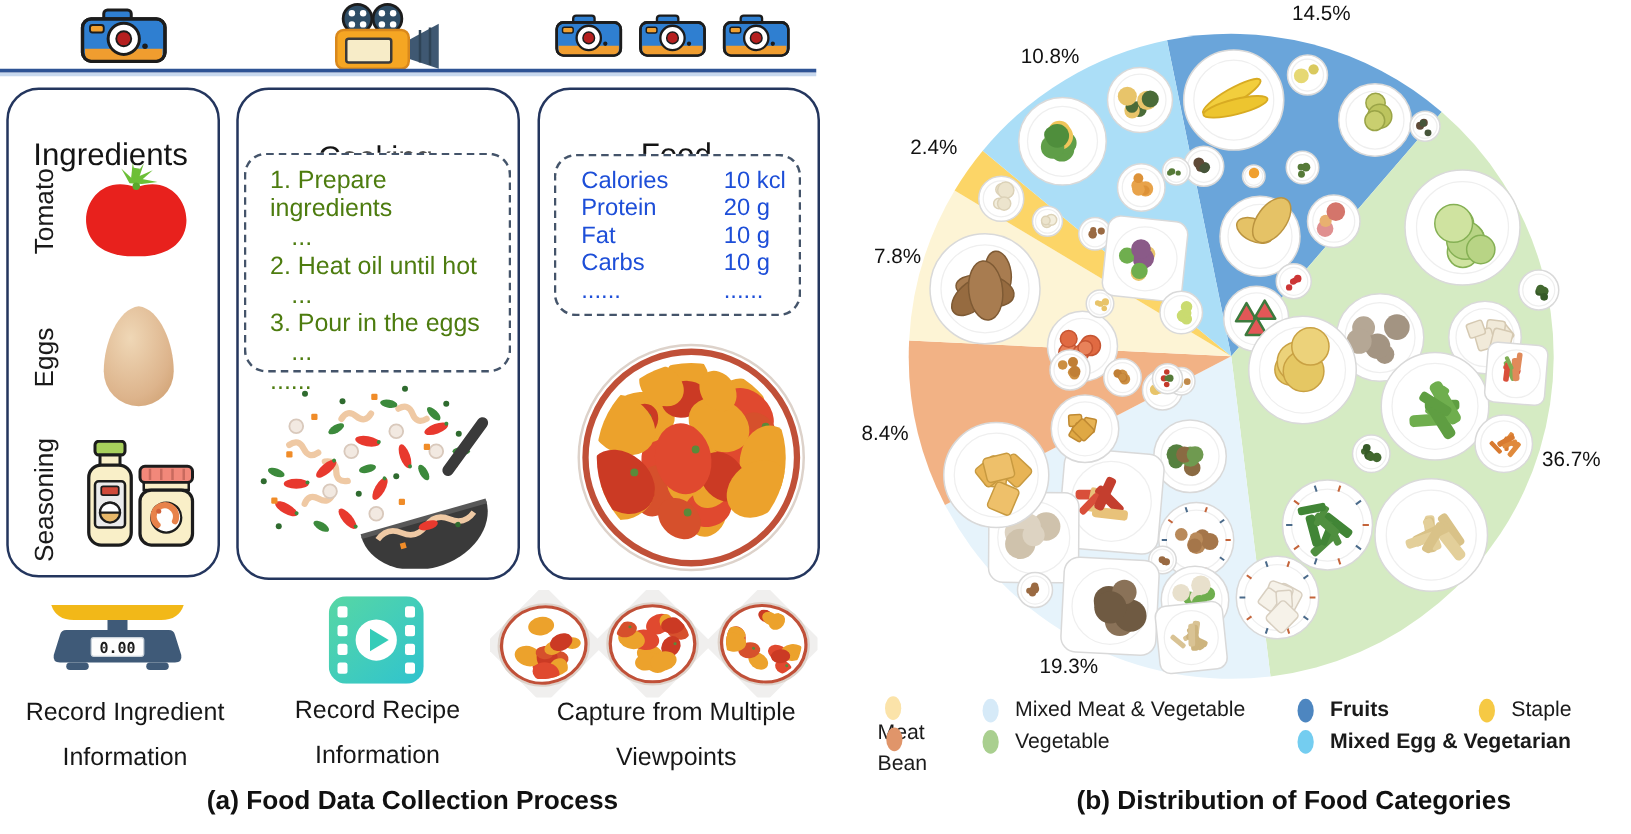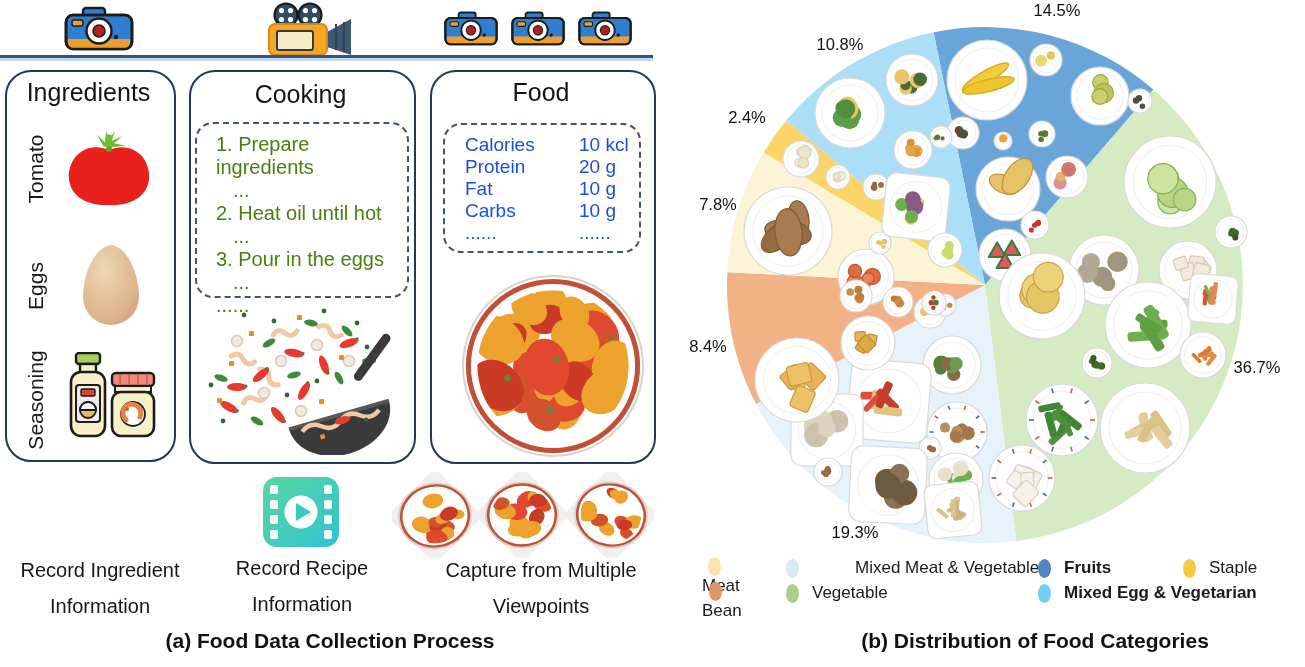--- a/index.html
+++ b/index.html
@@ -1,20 +1,20 @@
 <!DOCTYPE html>
 <html><head>
 <meta charset="utf-8">
 <style>
   html,body{margin:0;padding:0;background:#fff;}
   #fig{position:relative;width:1305px;height:667px;background:#fff;overflow:hidden;
        font-family:"Liberation Sans",sans-serif;color:#1b1b1b;}
   .abs{position:absolute;}
   .panel-box{position:absolute;border:2px solid #24365e;border-radius:26px;background:#fff;}
-  .panel-title{position:absolute;font-size:25px;color:#141414;text-align:center;}
+  .panel-title{position:absolute;font-size:25px;color:#141414;text-align:center;margin-top:32px;}
   .dashed-box{position:absolute;border:2px dashed #44546a;border-radius:18px;background:#fff;}
   .steps{padding:9px 0 0 19px;font-size:20px;line-height:23px;color:#4d7c0f;}
   .steps .indent{padding-left:17px;}
   .nutri{padding:9px 0 0 20px;font-size:19px;line-height:22px;color:#1d4ed8;}
   .nutri .row{display:flex;}
   .nutri .nl{width:114px;}
   .vlabel{position:absolute;font-size:21px;color:#1a1a1a;white-space:nowrap;
           transform:translate(-50%,-50%) rotate(-90deg);}
   .footer-label{position:absolute;font-size:20px;line-height:36px;text-align:center;color:#171717;}
   .caption{position:absolute;font-size:21px;font-weight:bold;text-align:center;color:#111;}
@@ -293,20 +293,31 @@
           <ellipse cx="109.56530645396458" cy="118.8104160856486" rx="16.565625283777056" ry="12.964402395999436" fill="#eca22c" transform="rotate(139.54909601583495 109.56530645396458 118.8104160856486)"></ellipse>
           <ellipse cx="118.03368149568456" cy="108.38372642982348" rx="21.33943678200799" ry="16.700428785919296" fill="#cb3a24" transform="rotate(53.51917863874405 118.03368149568456 108.38372642982348)"></ellipse>
           <ellipse cx="145.62100161692055" cy="118.05798135512234" rx="26.37848701240953" ry="20.644033314059634" fill="#eca22c" transform="rotate(140.73074928470305 145.62100161692055 118.05798135512234)"></ellipse>
           <ellipse cx="86.54515326806509" cy="94.05015828734807" rx="28.59932367896366" ry="22.382079400928085" fill="#e0492f" transform="rotate(78.61051532701822 86.54515326806509 94.05015828734807)"></ellipse>
           <circle cx="96.49274411292203" cy="86.58946515370538" r="3.1500000000000004" fill="#5a8a3a"></circle>
           <ellipse cx="114.40256706364306" cy="39.8385865367101" rx="17.32117947374289" ry="13.555705675103134" fill="#eca22c" transform="rotate(55.37826300722372 114.40256706364306 39.8385865367101)"></ellipse>
         </g>
       </svg>
     </div>
 
+  <div class="abs" style="left:33px;top:480px;width:122px;height:62px" id="scale">
+      <svg viewBox="0 0 122 62" width="100%" height="100%">
+        <path d="M8,4 L114,4 Q110,16 96,16 L26,16 Q12,16 8,4 Z" fill="#f2b818"></path>
+        <rect x="53" y="16" width="16" height="8" fill="#3f5a78"></rect>
+        <path d="M20,24 L102,24 Q106,24 107,28 L112,44 Q113,50 107,50 L15,50 Q9,50 10,44 L15,28 Q16,24 20,24 Z" fill="#3f5a78"></path>
+        <rect x="40" y="30" width="42" height="15" rx="2" fill="#fdfdfd" stroke="#c9d2da"></rect>
+        <text x="61" y="42" text-anchor="middle" font-size="12" font-weight="bold" font-family="&quot;DejaVu Sans Mono&quot;,monospace" fill="#1c1c1c">0.00</text>
+        <rect x="20" y="50" width="18" height="6" rx="3" fill="#3f5a78"></rect>
+        <rect x="84" y="50" width="18" height="6" rx="3" fill="#3f5a78"></rect>
+      </svg>
+    </div>
   <div class="footer-label" style="left:2px;top:552px;width:196px">Record Ingredient Information</div>
   <div class="abs" style="left:263px;top:477px;width:76px;height:70px" id="play">
       <svg viewBox="0 0 76 70" width="100%" height="100%">
         <defs>
           <linearGradient id="gp" x1="0" y1="0" x2="1" y2="1">
             <stop offset="0%" stop-color="#57d7a4"></stop>
             <stop offset="100%" stop-color="#2fc3cf"></stop>
           </linearGradient>
         </defs>
         <rect x="0" y="0" width="76" height="70" rx="14" fill="url(#gp)"></rect>
@@ -915,21 +926,21 @@
 
   <div id="legend">
       <div class="legend-item" style="left: 702px; top: 557px; flex-direction: column;">
         <span class="legend-swatch" style="background: rgb(251, 227, 169);"></span>
         <span class="legend-label">Meat</span>
       </div>
       <div class="legend-item" style="left: 702px; top: 582px; flex-direction: column;">
         <span class="legend-swatch" style="background: rgb(224, 149, 106);"></span>
         <span class="legend-label">Bean</span>
       </div>
-      <div class="legend-item" style="left: 786px; top: 557px; gap: 43px;">
+      <div class="legend-item" style="left: 786px; top: 557px;">
         <span class="legend-swatch" style="background: rgb(214, 234, 248);"></span>
         <span class="legend-label">Mixed Meat &amp; Vegetable</span>
       </div>
       <div class="legend-item" style="left: 786px; top: 582px;">
         <span class="legend-swatch" style="background: rgb(169, 207, 143);"></span>
         <span class="legend-label">Vegetable</span>
       </div>
       <div class="legend-item" style="left: 1038px; top: 557px; font-weight: bold;">
         <span class="legend-swatch" style="background: rgb(77, 134, 192);"></span>
         <span class="legend-label">Fruits</span>

